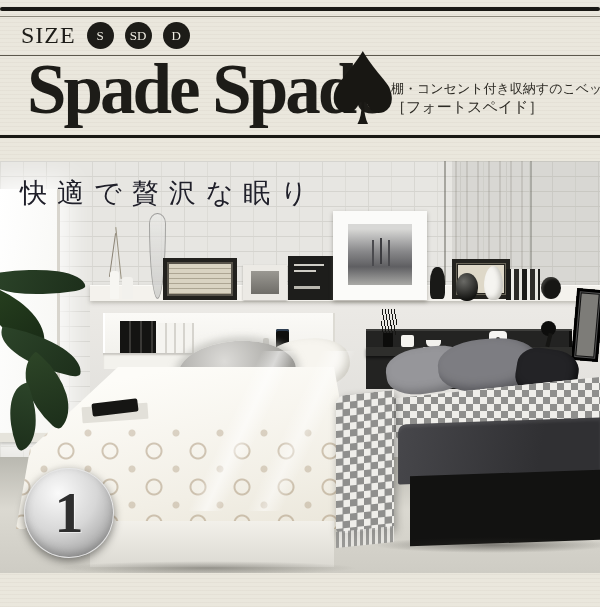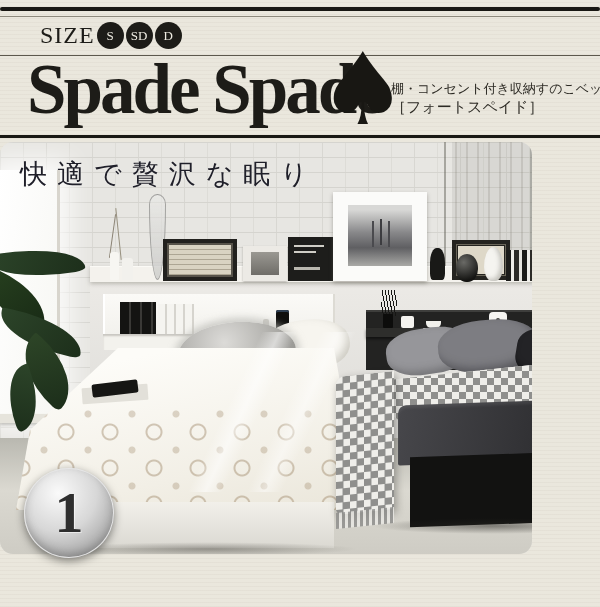--- a/index.html
+++ b/index.html
@@ -9,31 +9,31 @@
     background-image:repeating-linear-gradient(0deg, rgba(120,110,90,.05) 0 1px, transparent 1px 4px);
     font-family:"Liberation Serif","DejaVu Serif",serif;
     color:#1d1c18;
   }
   .abs{position:absolute;}
   
   .rule-thick{left:0;top:7px;width:600px;height:4px;background:#181713;border-radius:2px;}
   .rule-thin1{left:0;top:16px;width:600px;height:1px;background:#8d897d;}
   .rule-thin2{left:0;top:55px;width:600px;height:1px;background:#5c584d;}
   .rule-bottom{left:0;top:135px;width:600px;height:3px;background:#181713;}
-  .size-row{left:40px;top:22px;display:flex;align-items:flex-end;}
+  .size-row{left:21px;top:22px;display:flex;align-items:flex-end;gap:9px;}
   .size-label{font-size:24px;letter-spacing:1px;color:#1d1c18;}
   .size-badge{width:27px;height:27px;border-radius:50%;background:#1d1c18;color:#efece2;
     display:flex;align-items:center;justify-content:center;font-size:13px;margin-left:2px;}
   .brand{left:27px;top:54px;font-size:71px;font-weight:600;letter-spacing:-3px;white-space:nowrap;color:#1d1c18;line-height:1;}
   .spade{left:318px;top:40px;font-size:100px;line-height:1;color:#181713;
     font-family:"DejaVu Sans",sans-serif;}
   .subtitle1{left:391px;top:80px;font-size:13px;color:#2c2a24;letter-spacing:0px;white-space:nowrap;}
   .subtitle2{left:391px;top:98px;font-size:15px;color:#2c2a24;white-space:nowrap;}
   
-  .photo{left:0;top:142px;width:532px;height:412px;overflow:hidden;background:#e7e6e2;border-radius:13px;}
+  .photo{left:0;top:161px;width:600px;height:412px;overflow:hidden;background:#e7e6e2;}
   .wall-brick{left:0;top:0;width:600px;height:300px;
     background-color:#e7e6e2;
     background-image:
       linear-gradient(#d5d4cf 1px, transparent 1px),
       linear-gradient(90deg,#d8d7d2 1px, transparent 1px),
       linear-gradient(90deg,#dddcd7 1px, transparent 1px);
     background-size:46px 15px,46px 30px,46px 30px;
     background-position:0 0,0 0,23px 15px;}
   .wall-right-tint{left:452px;top:0;width:148px;height:300px;background:rgba(125,125,118,.14);}
   .wood-panel{left:444px;top:0;width:88px;height:140px;

